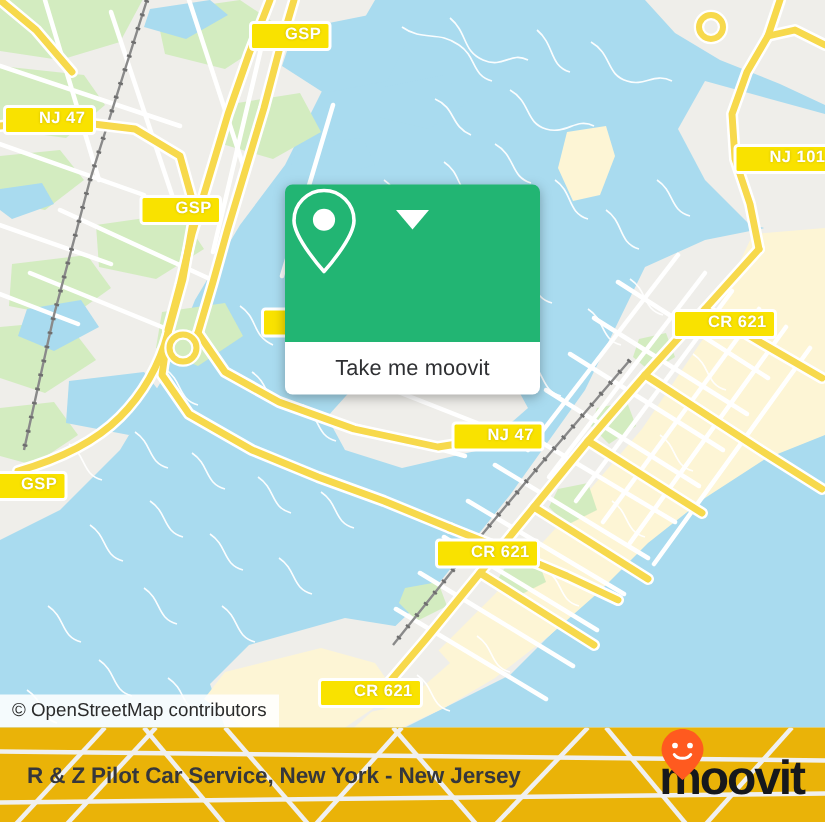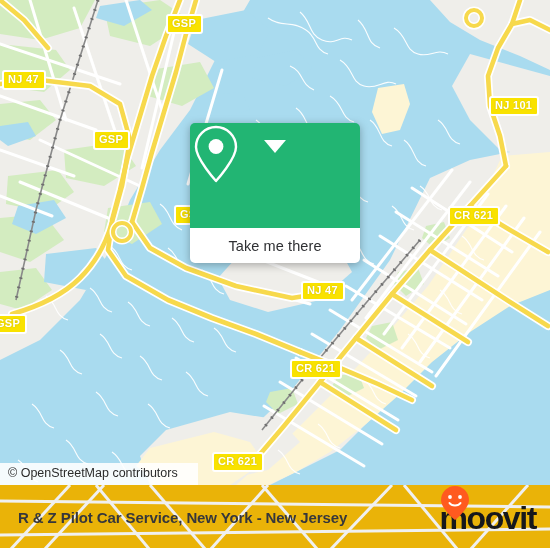--- a/index.html
+++ b/index.html
@@ -17,35 +17,35 @@
   
   .shield{
     position:absolute;
     background:#f9e200;
     border:2px solid #ffffff;
     border-radius:3px;
     color:#ffffff;
     font-size:11px;
     font-weight:bold;
     letter-spacing:.3px;
-    padding:1px 5px 2px 4px;
+    padding:1px 5px 2px 22px;
     line-height:13px;
     white-space:nowrap;
     text-shadow:0 0 2px rgba(0,0,0,.18);
     box-sizing:border-box;
   }
 
   
   #attribution{
     position:absolute;left:0;bottom:0;
     background:rgba(255,255,255,.88);
     color:#2b2b2b;
     font-size:12.5px;
     line-height:19px;
-    padding:1px 20px 2px 8px;
+    padding:1px 8px 2px 8px;
     white-space:nowrap;
     text-align:center;
   }
 
   
   #popup{
     position:absolute;left:190px;top:123px;width:170px;
     border-radius:5px;
     filter:drop-shadow(0 2px 4px rgba(0,0,0,.30));
   }
@@ -310,21 +310,21 @@
     <div class="shield" style="left:174px;top:205px;">GSP</div>
 
     <div id="popup">
       <div id="popup-head">
         <svg width="52" height="62" viewBox="0 0 52 62">
           <path d="M26 4 C15 4 6 13 6 24 C6 36 26 58 26 58 C26 58 46 36 46 24 C46 13 37 4 26 4 Z" fill="none" stroke="#ffffff" stroke-width="2.4" stroke-linejoin="round"></path>
           <circle cx="26" cy="23.5" r="7.4" fill="#ffffff"></circle>
         </svg>
       </div>
       <div id="popup-body">
-        <span id="popup-label">Take me there</span>
+        <span id="popup-label">Take me moovit</span>
       </div>
     </div>
     <div id="popup-tail"></div>
 
     <div id="attribution">© OpenStreetMap contributors</div>
   </div>
 
   <div id="footer">
     <svg width="550" height="65" viewBox="0 0 550 65">
       <g stroke="#f0f0f0" stroke-width="3" fill="none">

